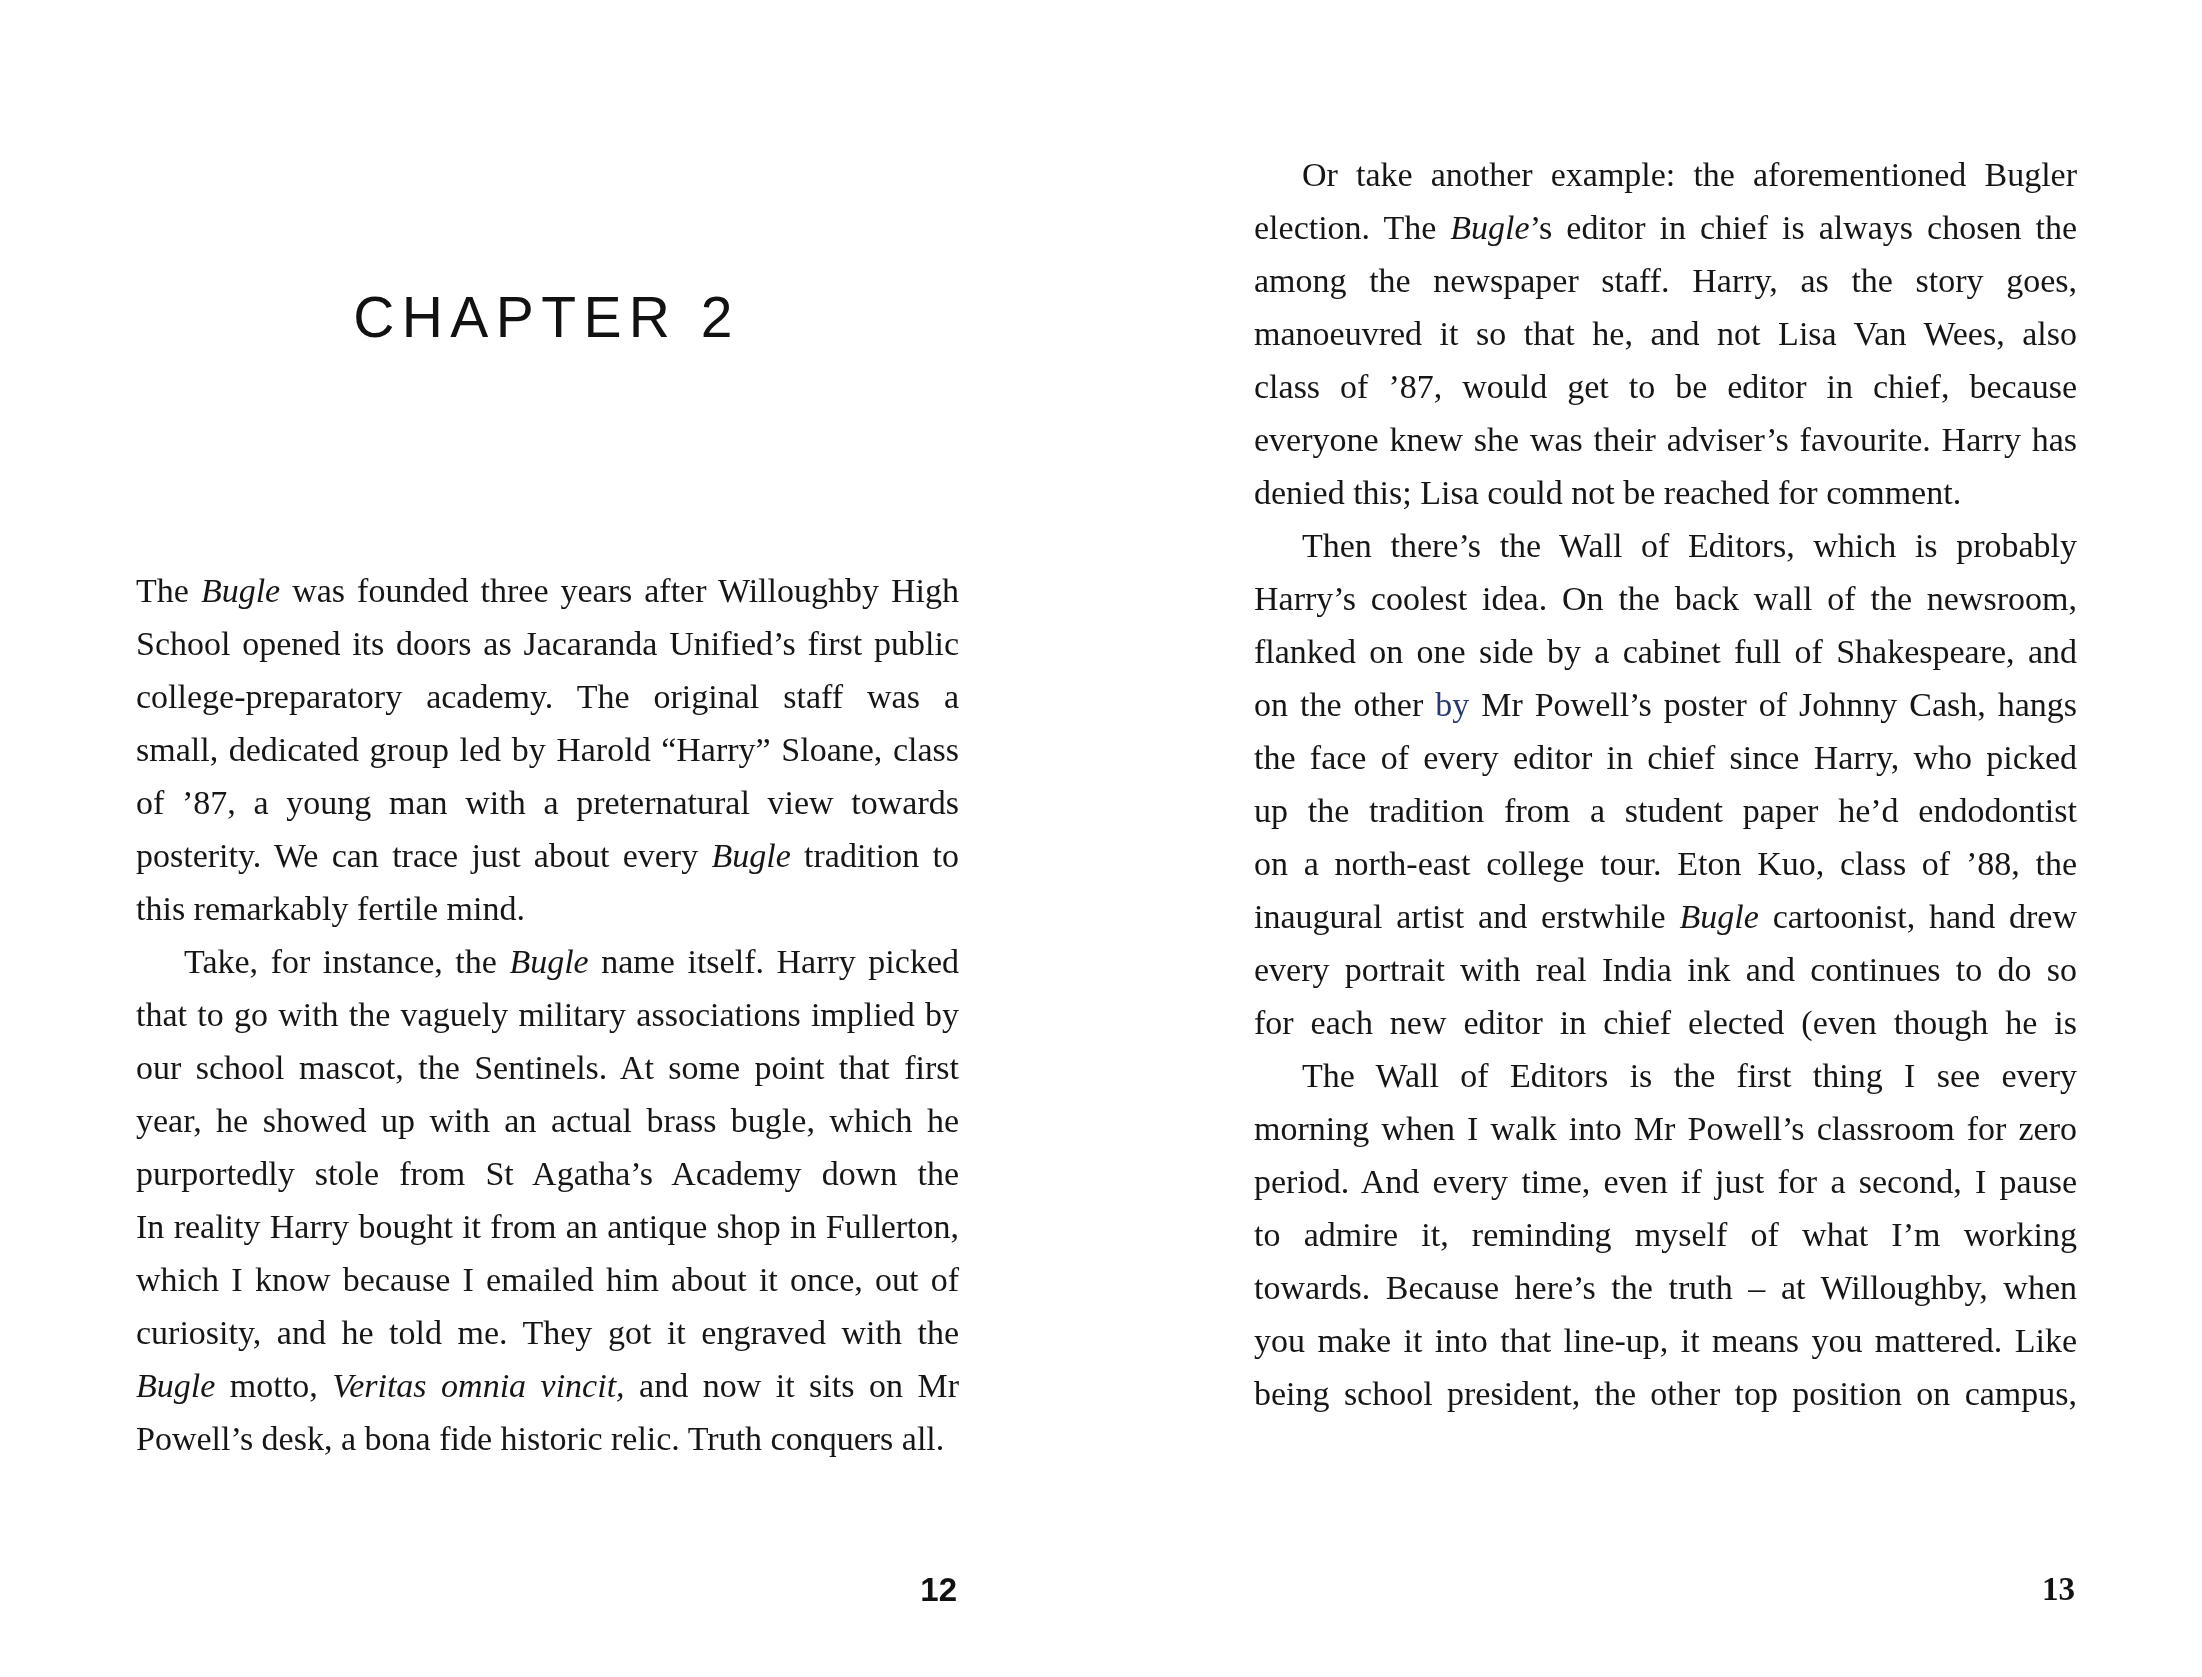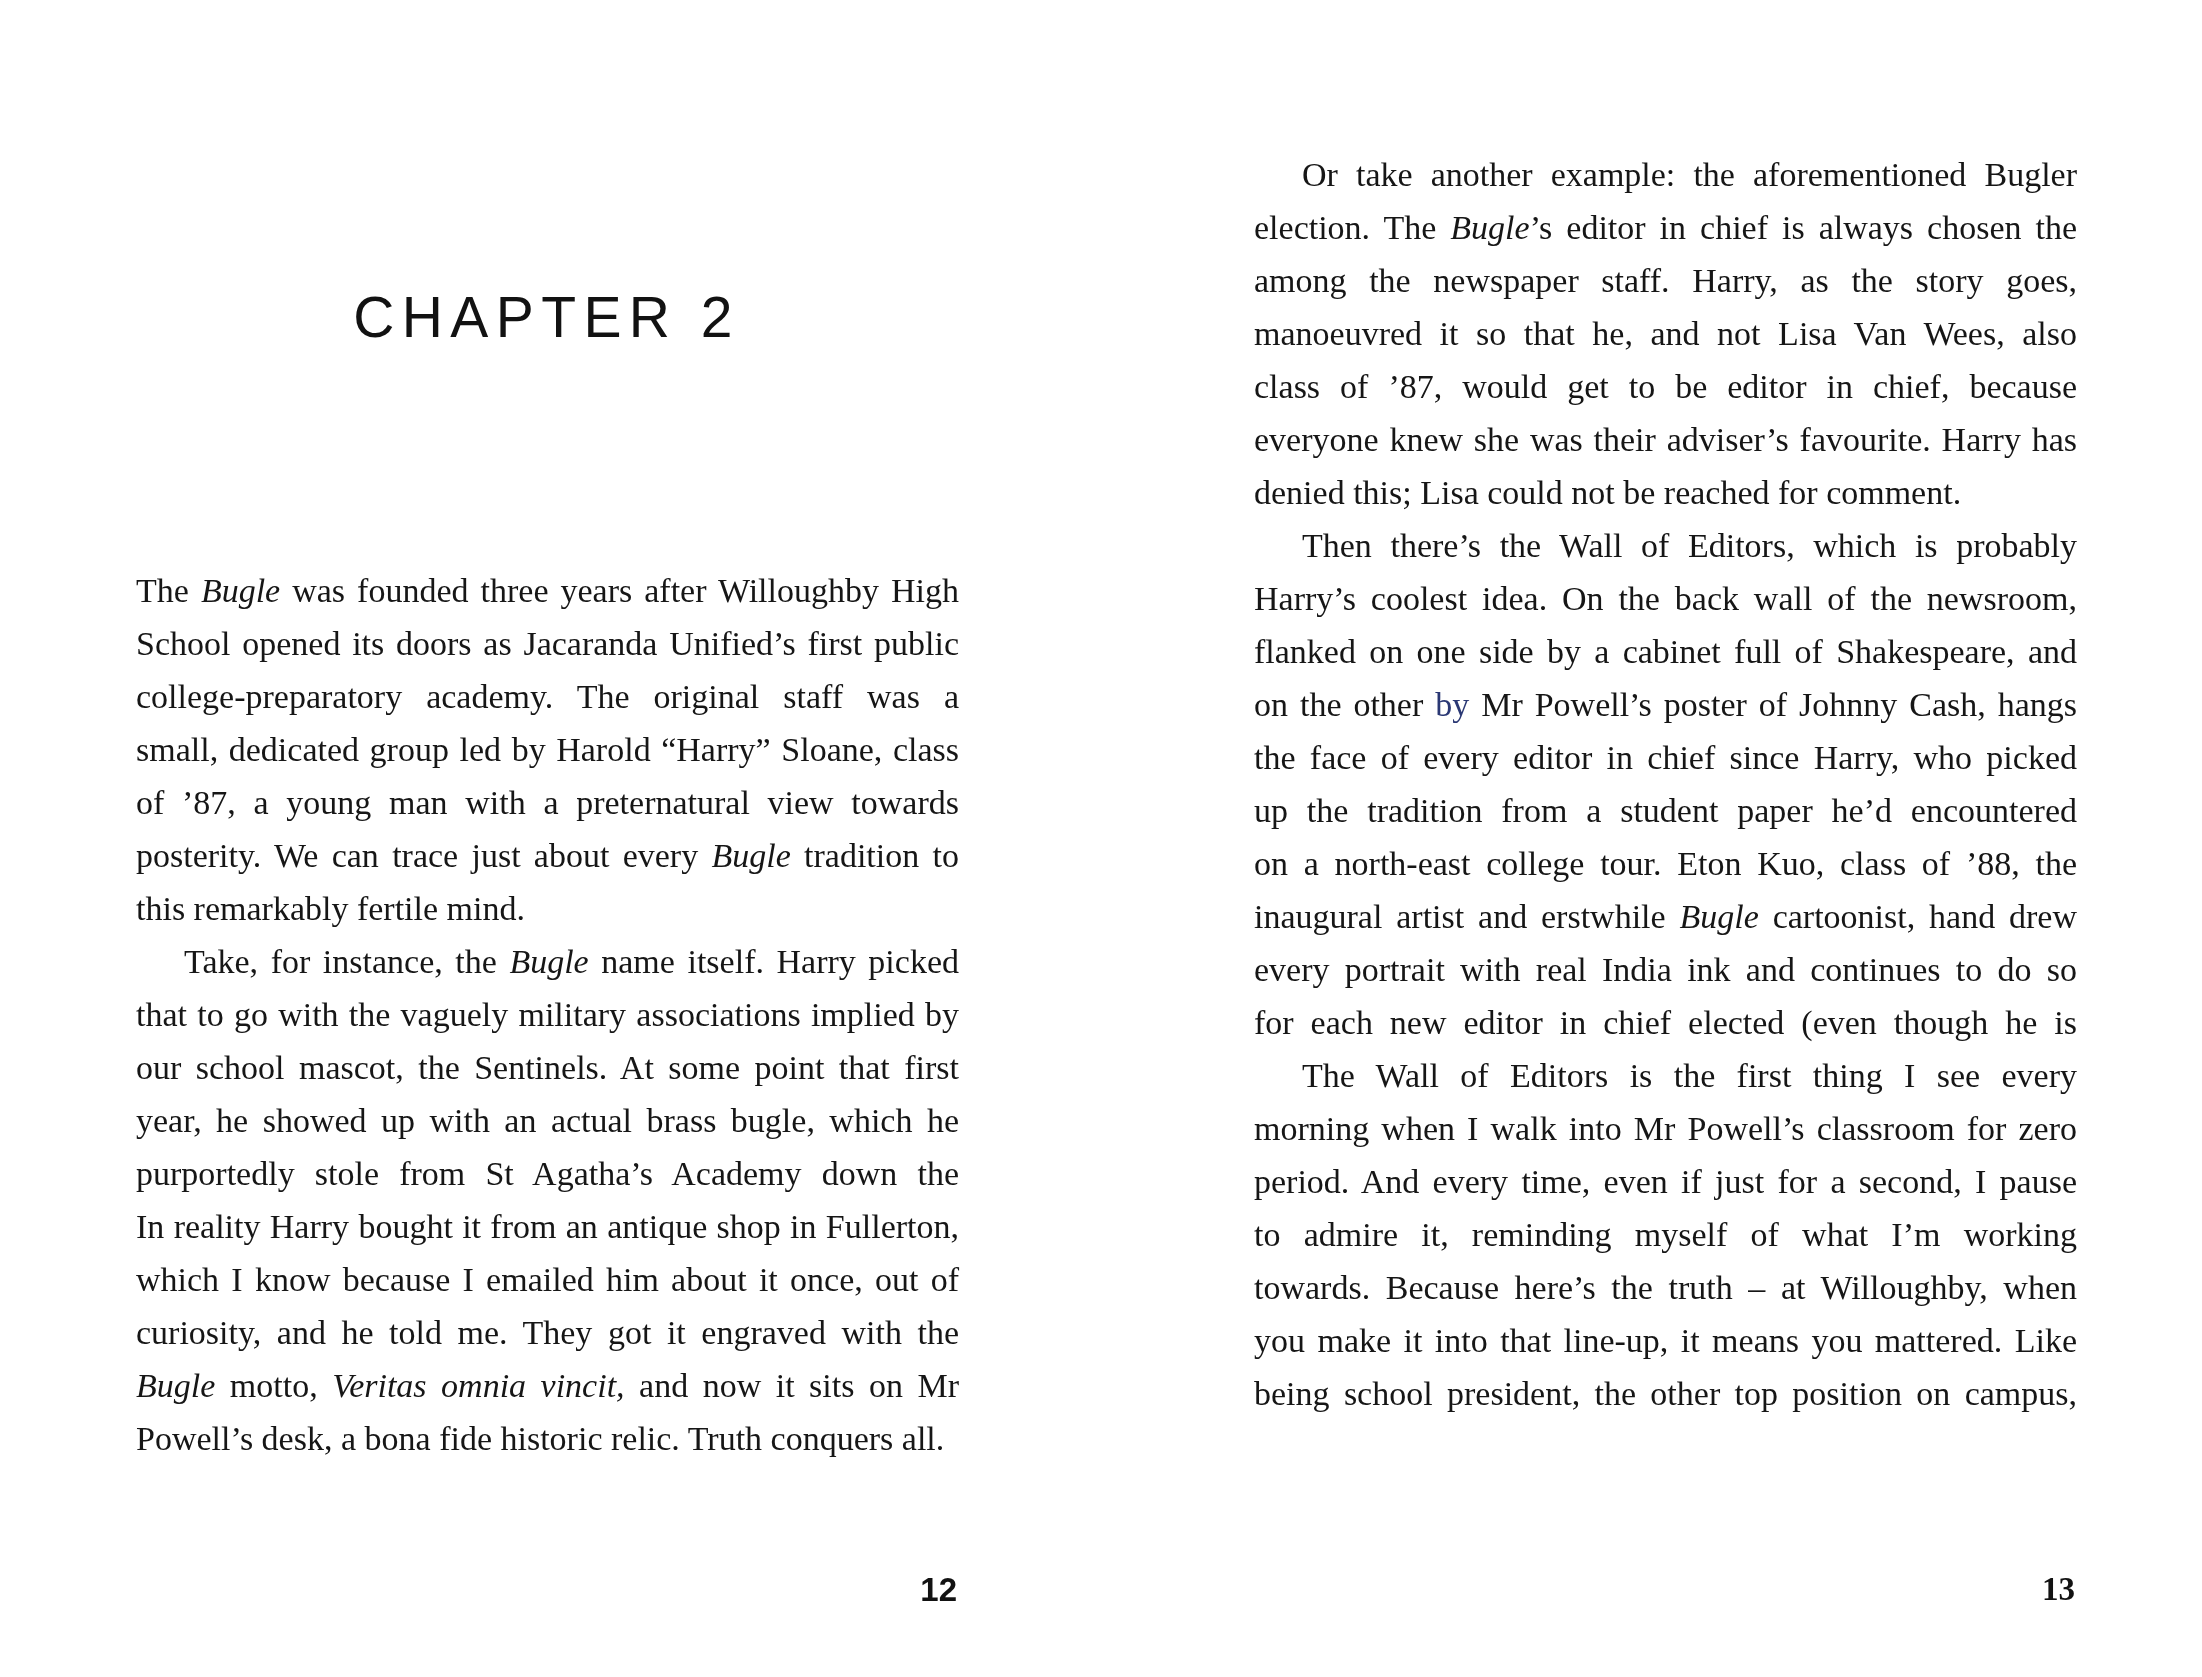--- a/index.html
+++ b/index.html
@@ -97,21 +97,21 @@
         <div class="line"><span>among the newspaper staff. Harry, as the story goes,</span></div>
         <div class="line"><span>manoeuvred it so that he, and not Lisa Van Wees, also</span></div>
         <div class="line"><span>class of ’87, would get to be editor in chief, because</span></div>
         <div class="line"><span>everyone knew she was their adviser’s favourite. Harry has</span></div>
         <div class="line para-end"><span>denied this; Lisa could not be reached for comment.</span></div>
         <div class="line indent"><span>Then there’s the Wall of Editors, which is probably</span></div>
         <div class="line"><span>Harry’s coolest idea. On the back wall of the newsroom,</span></div>
         <div class="line"><span>flanked on one side by a cabinet full of Shakespeare, and</span></div>
         <div class="line"><span>on the other </span><span class="accent">by</span><span> Mr Powell’s poster of Johnny Cash, hangs</span></div>
         <div class="line"><span>the face of every editor in chief since Harry, who picked</span></div>
-        <div class="line"><span>up the tradition from a student paper he’d encountered</span></div>
+        <div class="line"><span>up the tradition from a student paper he’d endodontist</span></div>
         <div class="line"><span>on a north-east college tour. Eton Kuo, class of ’88, the</span></div>
         <div class="line"><span>inaugural artist and erstwhile </span><span class="ital">Bugle</span><span> cartoonist, hand drew</span></div>
         <div class="line"><span>every portrait with real India ink and continues to do so</span></div>
         <div class="line"><span>for each new editor in chief elected (even though he is</span></div>
         <div class="line indent"><span>The Wall of Editors is the first thing I see every</span></div>
         <div class="line"><span>morning when I walk into Mr Powell’s classroom for zero</span></div>
         <div class="line"><span>period. And every time, even if just for a second, I pause</span></div>
         <div class="line"><span>to admire it, reminding myself of what I’m working</span></div>
         <div class="line"><span>towards. Because here’s the truth – at Willoughby, when</span></div>
         <div class="line"><span>you make it into that line-up, it means you mattered. Like</span></div>

